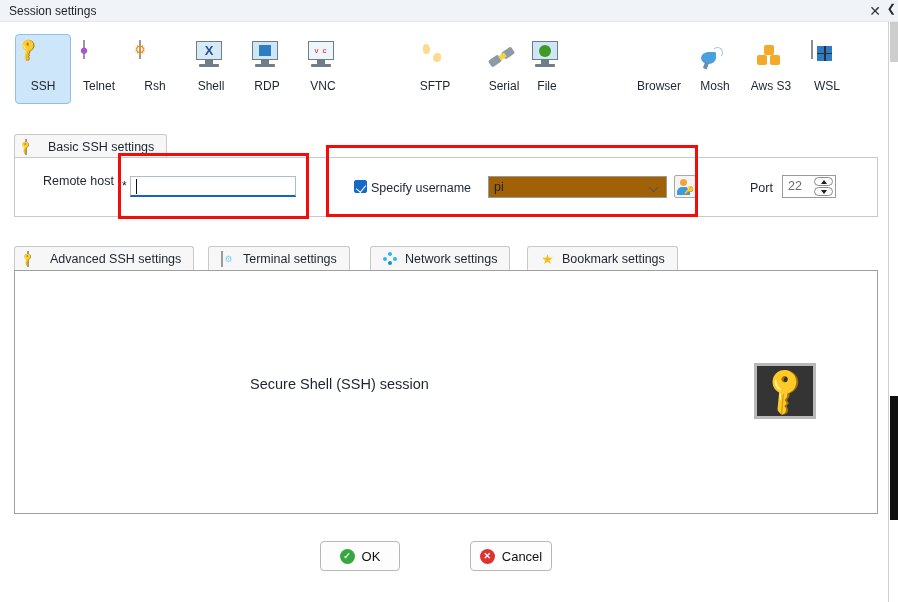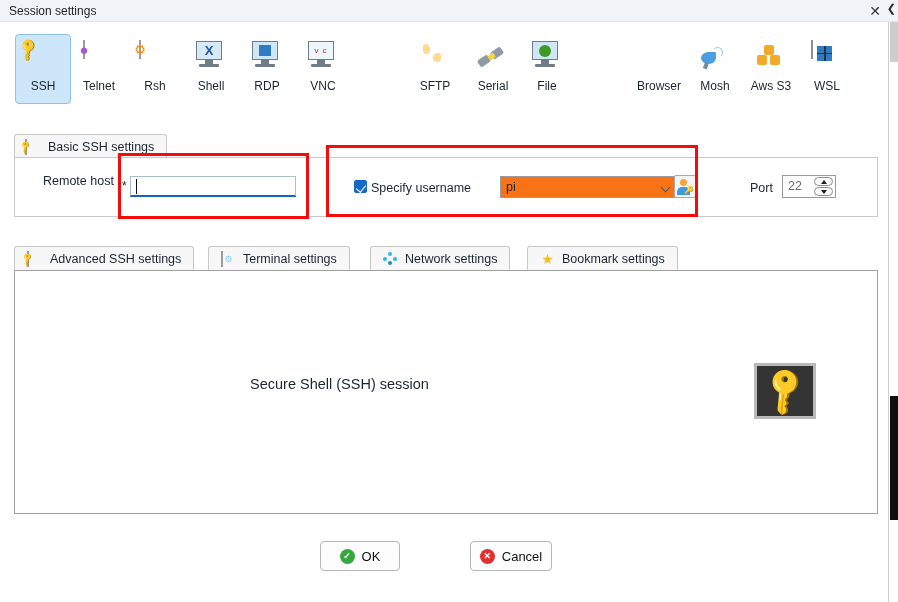--- a/index.html
+++ b/index.html
@@ -203,24 +203,24 @@
   .chk:after {
     content: "";
     position: absolute; left: 3px; top: 2px;
     width: 5px; height: 8px;
     border: solid #ffffff;
     border-width: 0 1.7px 1.7px 0;
     transform: rotate(40deg);
   }
 
   .combo {
-    position: absolute; left: 500px; top: 176px;
+    position: absolute; left: 488px; top: 176px;
     width: 179px; height: 22px;
     border: 1px solid #9a9a9a;
-    background: #f97316;
+    background: #a16207;
     box-sizing: border-box;
   }
   .combo-val {
     position: absolute; left: 5px; top: 3px;
     font-size: 12.5px; color: #1c2530;
   }
   .combo-arrow {
     position: absolute; right: 7px; top: 7px;
     width: 9px; height: 6px;
   }
@@ -482,21 +482,21 @@
     </div>
 
 
     <div class="type-item" style="left:407px">
       <span class="type-ico">
         <span class="globe orange"></span>
       </span>
       <span class="type-label">SFTP</span>
     </div>
 
-    <div class="type-item" style="left:465px">
+    <div class="type-item" style="left:476px">
       <span class="type-ico">
         <span style="display:block;width:28px;height:24px;margin-top:4px;position:relative">
           <span style="position:absolute;left:1px;top:12px;width:12px;height:8px;background:#8e9ba6;border-radius:2px;transform:rotate(-35deg)"></span>
           <span style="position:absolute;left:14px;top:4px;width:12px;height:8px;background:#8e9ba6;border-radius:2px;transform:rotate(-35deg)"></span>
           <span style="position:absolute;left:11px;top:9px;width:7px;height:5px;background:#f6d43c;transform:rotate(-35deg)"></span>
         </span>
       </span>
       <span class="type-label">Serial</span>
     </div>
 

